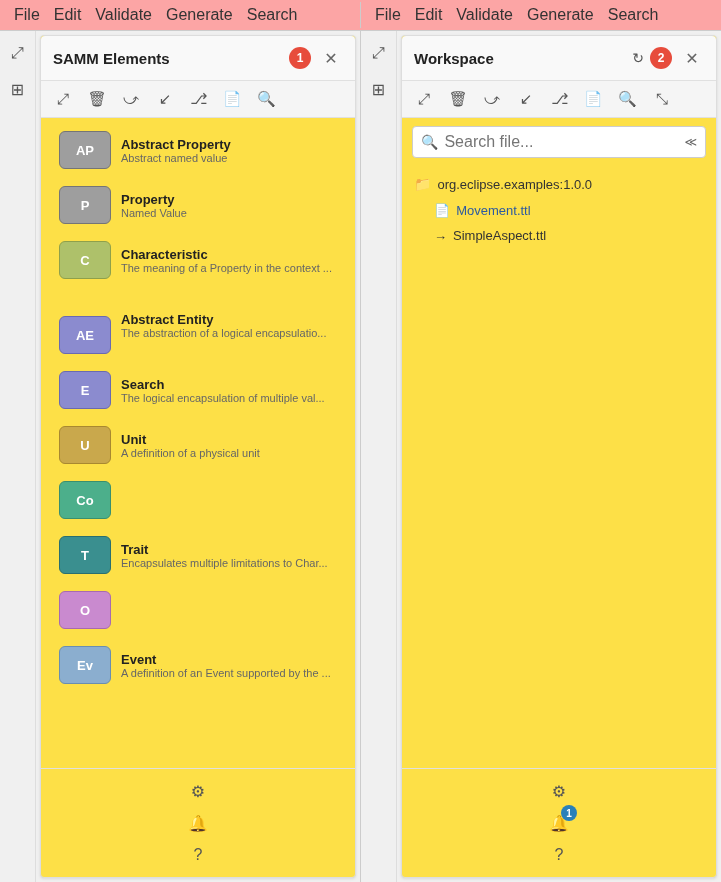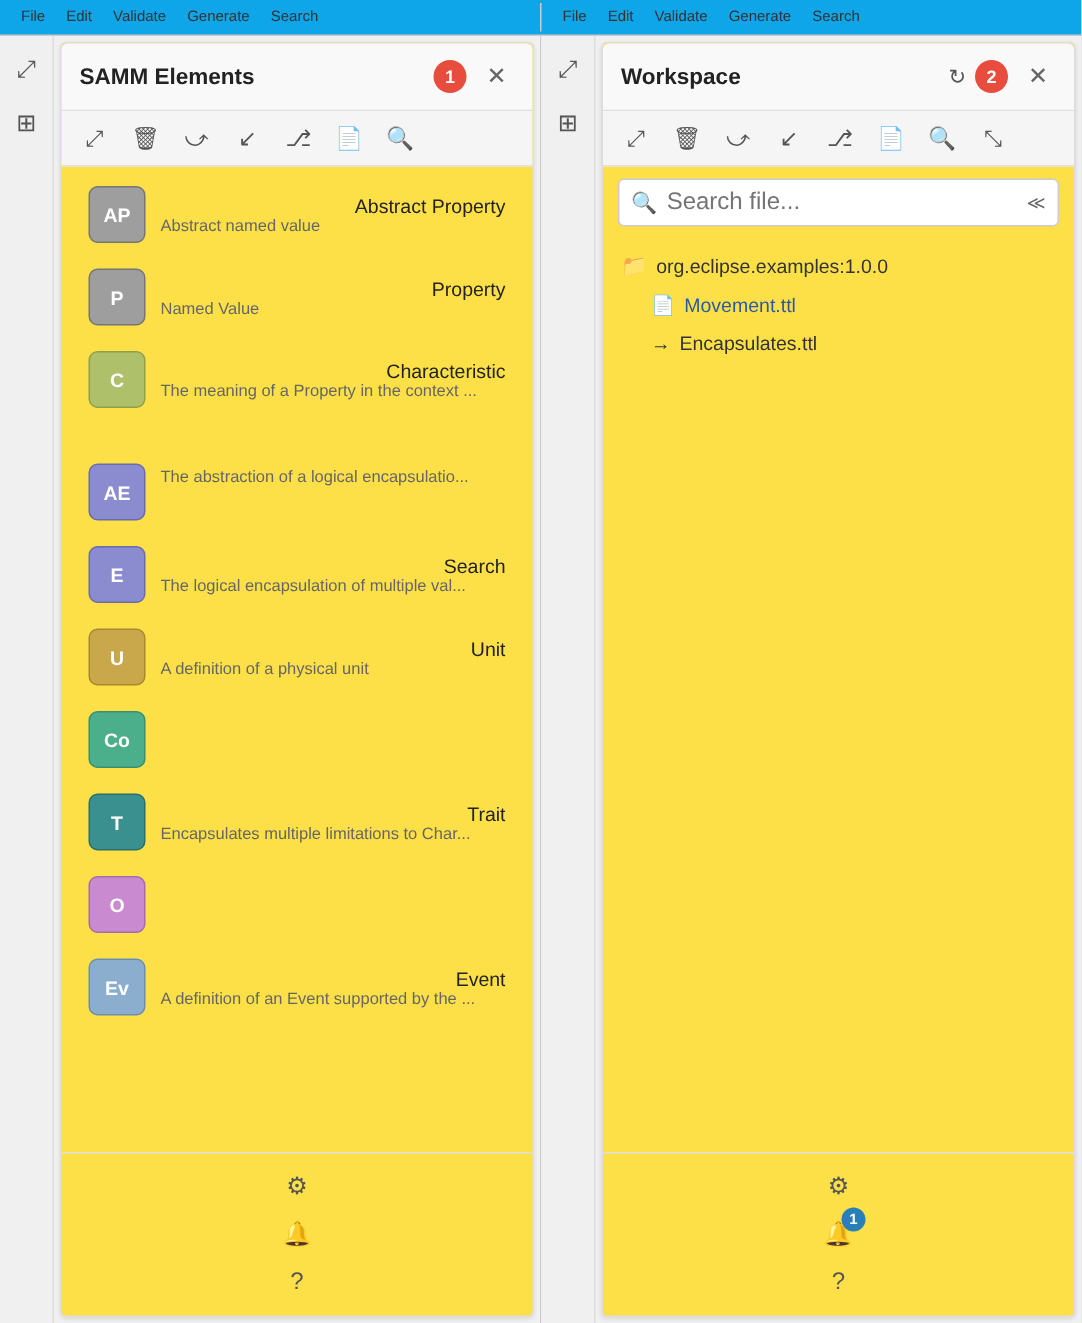--- a/index.html
+++ b/index.html
@@ -8,24 +8,24 @@
       background: #e8e8e8;
       width: 721px;
       height: 882px;
       overflow: hidden;
       display: flex;
       flex-direction: column;
     }
     .menubar {
       display: flex;
       gap: 0;
-      background: #0ea5e9;
+      background: #fca5a5;
       border-bottom: 1px solid #ccc;
       padding: 2px 0;
-      font-size: 10px;
+      font-size: 16px;
     }
     .menubar-half {
       display: flex;
       gap: 2px;
       padding: 2px 8px;
       flex: 1;
     }
     .menubar-half:first-child {
       border-right: 1px solid #ccc;
     }
@@ -143,42 +143,41 @@
     }
     .element-item {
       display: flex;
       align-items: center;
       padding: 8px 12px;
       cursor: pointer;
       border-radius: 4px;
       margin: 1px 6px;
     }
     .element-icon {
-      width: 38px;
+      width: 52px;
       height: 38px;
       border-radius: 6px;
       display: flex;
       align-items: center;
       justify-content: center;
       font-size: 13px;
       font-weight: bold;
       color: white;
       margin-right: 10px;
       flex-shrink: 0;
       border: 1px solid rgba(0,0,0,0.15);
     }
     .element-text { flex: 1; min-width: 0; }
     .element-name {
       font-size: 13px;
-      font-weight: 400;
+      font-weight: 700;
       color: #222;
       white-space: nowrap;
       overflow: hidden;
       text-overflow: ellipsis;
-      text-align: right;
     }
     .element-desc {
       font-size: 11px;
       color: #666;
       white-space: nowrap;
       overflow: hidden;
       text-overflow: ellipsis;
     }
     
     .bottom-icons {
@@ -355,20 +354,21 @@
           <div class="element-item">
     <div class="element-icon" style="background:#aec16a;border-color:#8fa04a;">C</div>
     <div class="element-text">
       <div class="element-name">Characteristic</div>
       <div class="element-desc">The meaning of a Property in the context ...</div>
     </div>
   </div>
           <div class="element-item">
     <div class="element-icon" style="background:#8b8bcf;border-color:#6a6aaf;margin-top:20px;">AE</div>
     <div class="element-text">
+      <div class="element-name">Abstract Entity</div>
       <div class="element-desc">The abstraction of a logical encapsulatio...</div>
     </div>
   </div>
           <div class="element-item">
     <div class="element-icon" style="background:#8b8bcf;border-color:#6a6aaf;">E</div>
     <div class="element-text">
       <div class="element-name">Search</div>
       <div class="element-desc">The logical encapsulation of multiple val...</div>
     </div>
   </div>
@@ -444,21 +444,21 @@
         <div class="workspace-folder">
           <span class="workspace-folder-icon">📁</span>
           <span>org.eclipse.examples:1.0.0</span>
         </div>
         <div class="workspace-file">
           <span class="workspace-file-icon">📄</span>
           <span>Movement.ttl</span>
         </div>
         <div class="workspace-link">
           <span class="workspace-link-icon">→</span>
-          <span>Encapsulates.ttl</span>
+          <span>SimpleAspect.ttl</span>
         </div>
       </div>
 
       <div class="bottom-icons" style="margin-top:auto;">
         <div class="sidebar-icon">⚙</div>
         <div class="notification-badge">
           <span class="sidebar-icon">🔔</span>
           <span class="notif-dot">1</span>
         </div>
         <div class="sidebar-icon">?</div>

